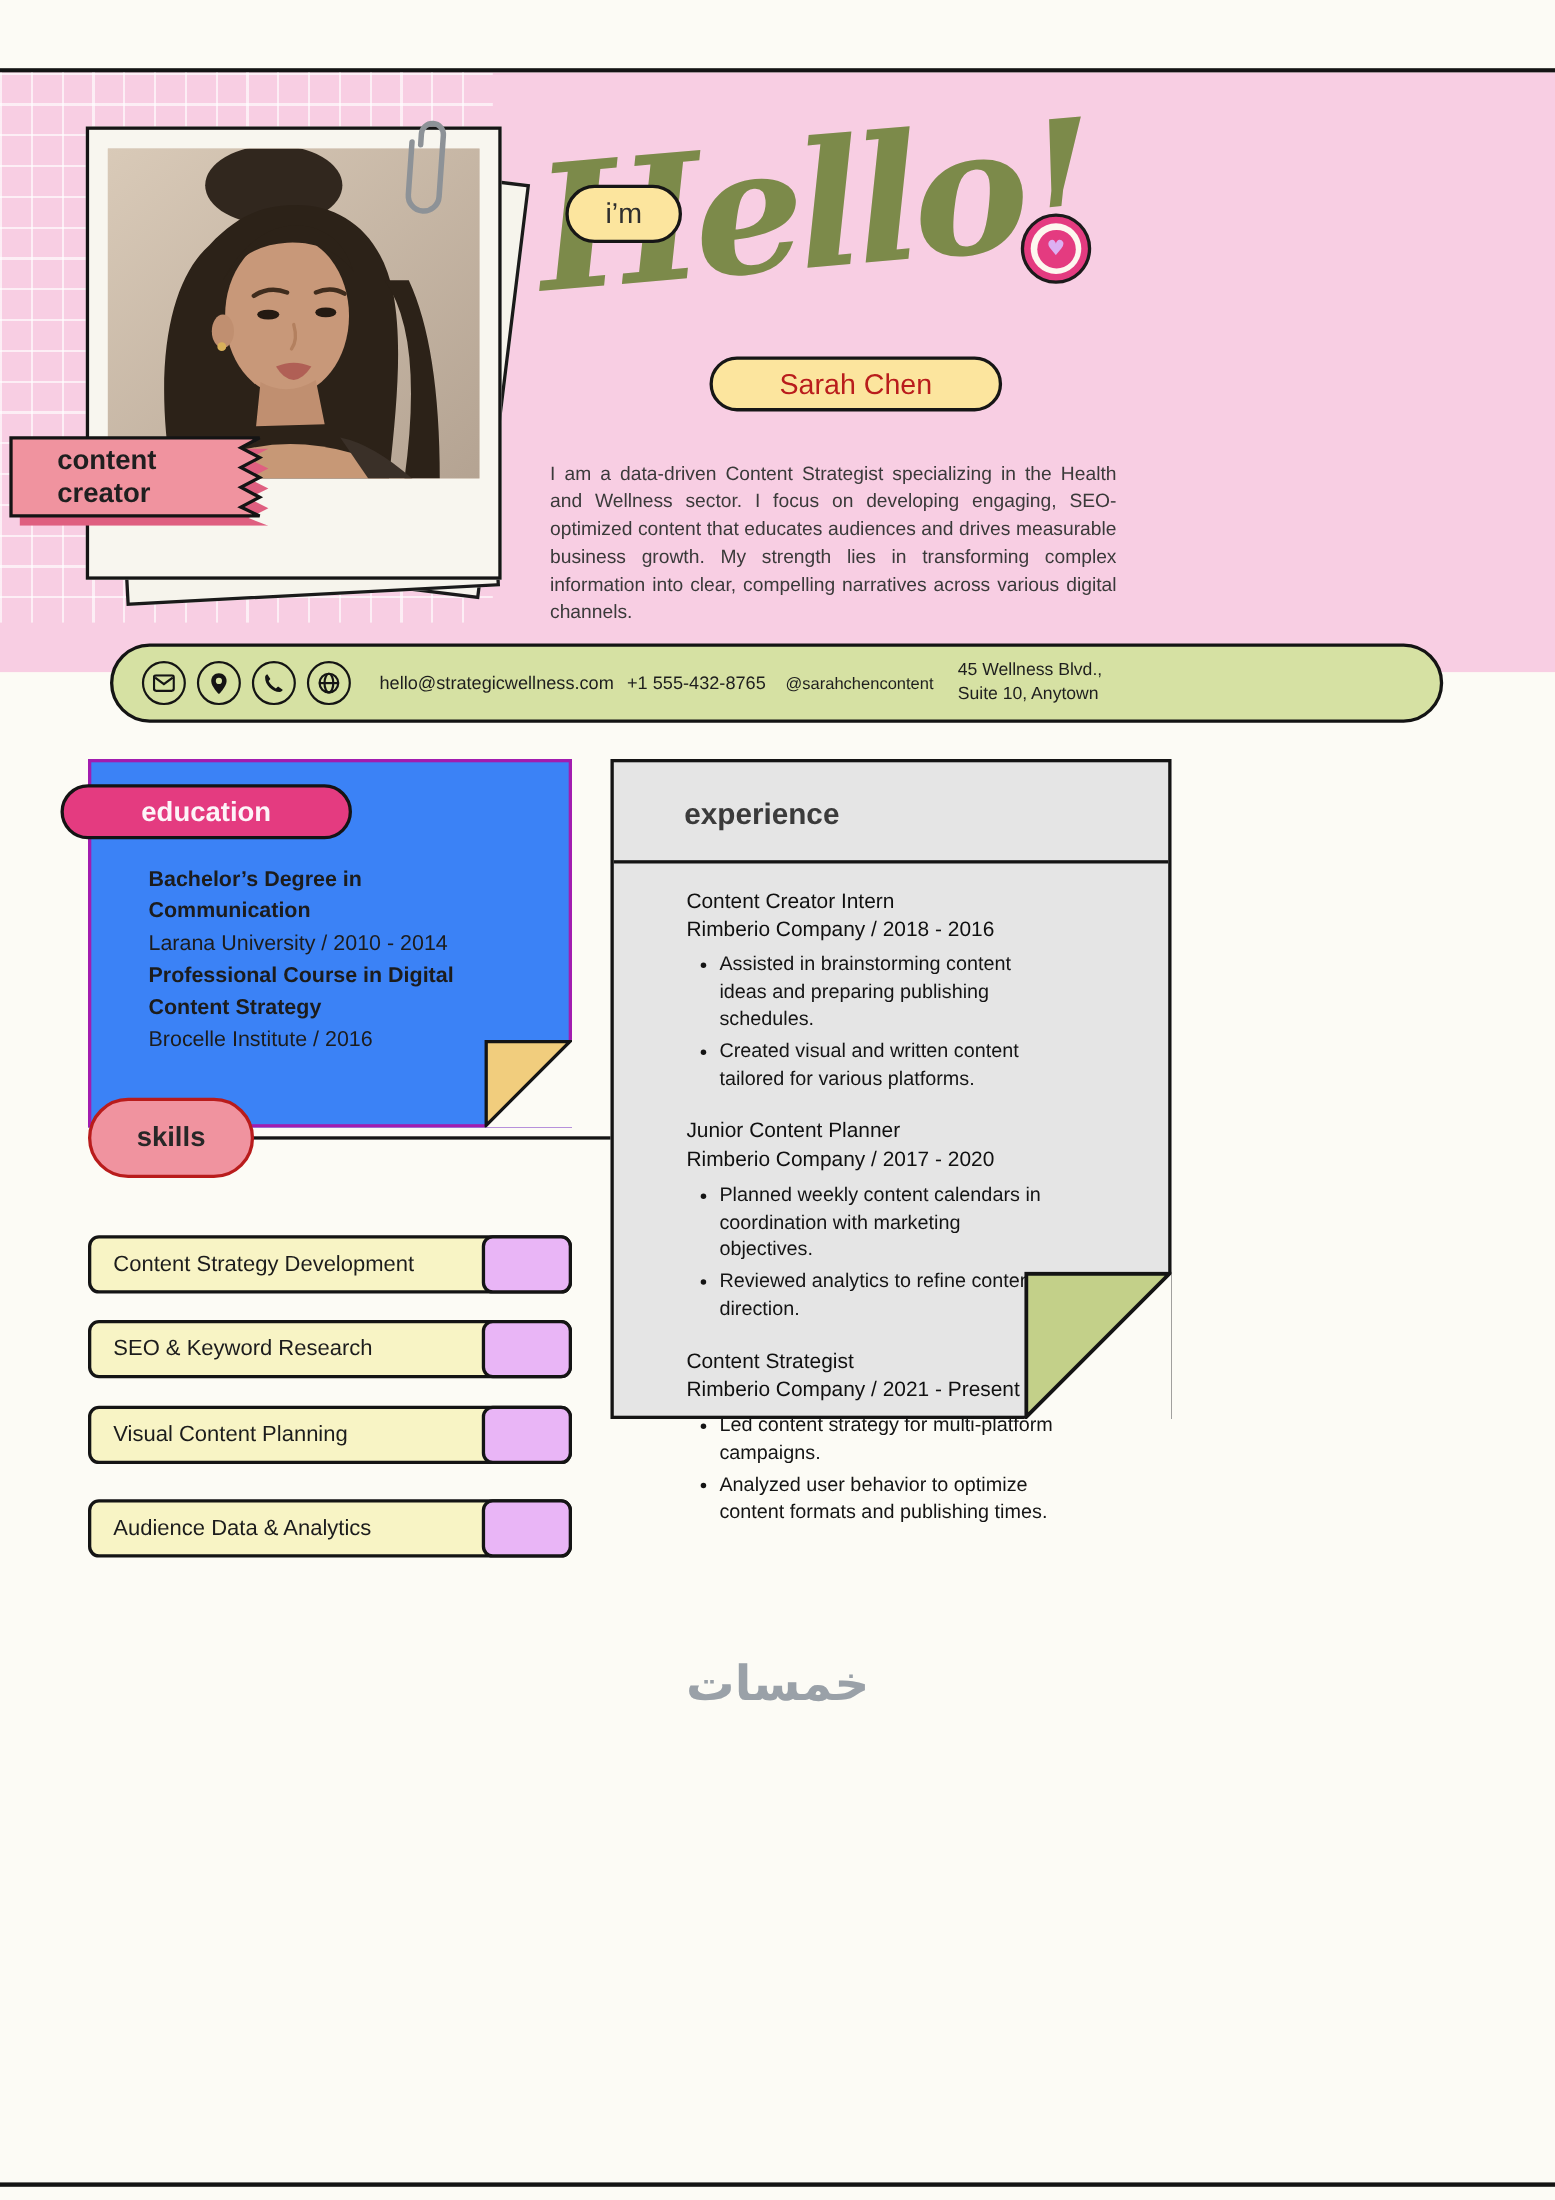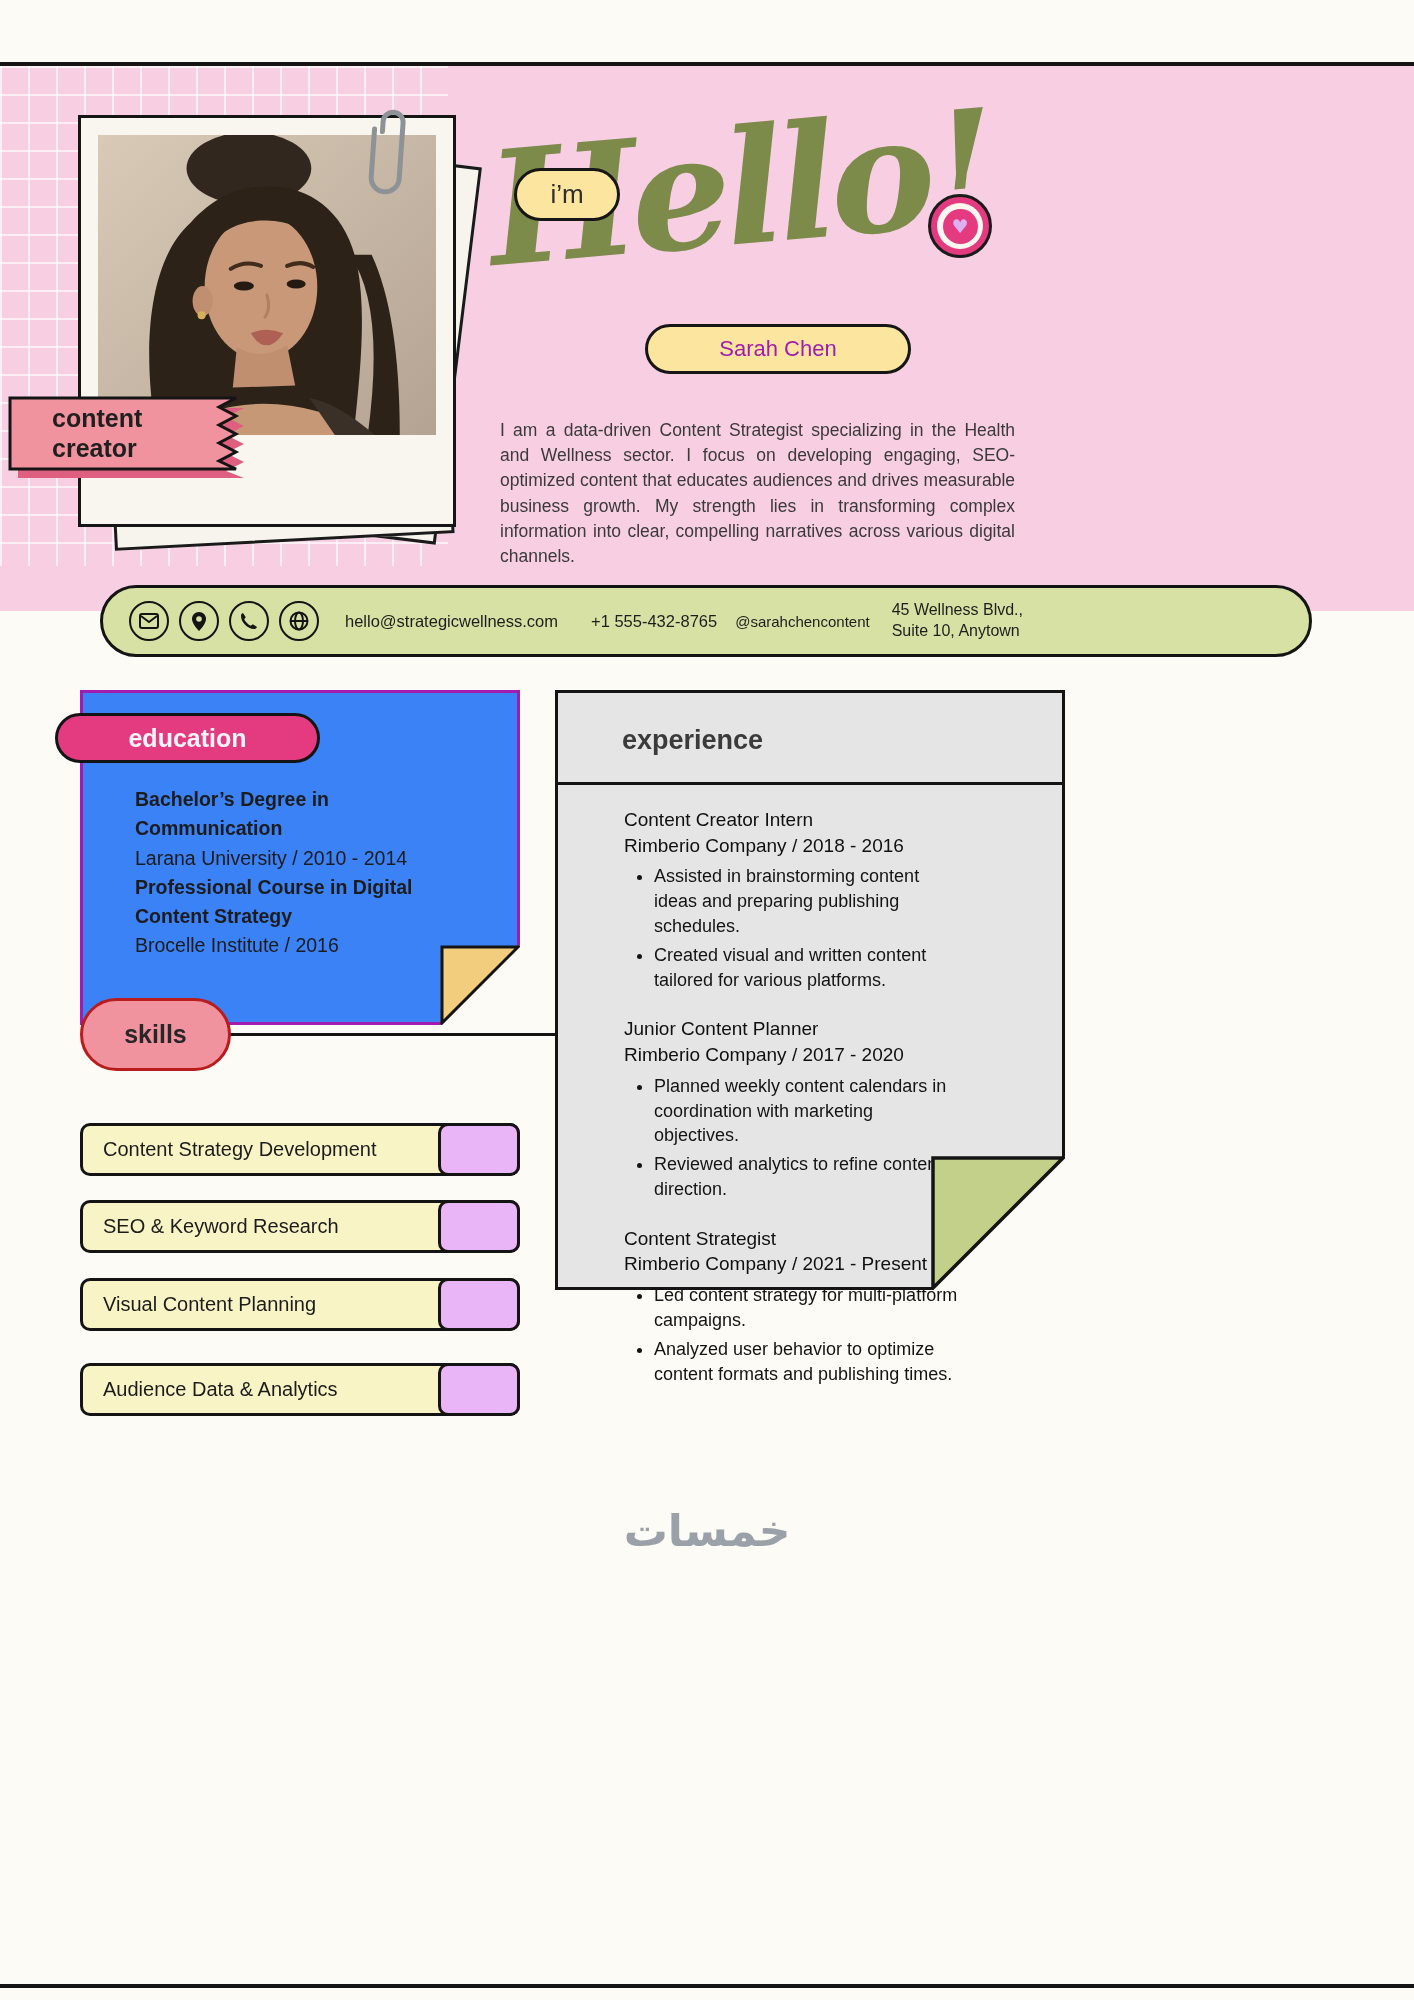--- a/index.html
+++ b/index.html
@@ -41,33 +41,33 @@
     font-size:26px; color:#2e2e2e; z-index:2; }
 
   .heart-badge { position:absolute; left:928px; top:128px; width:64px; height:64px; border-radius:50%;
     background:#e43b80; border:3px solid #1b1b1b; display:flex; align-items:center; justify-content:center; z-index:2; }
   .heart-mid { width:46px; height:46px; border-radius:50%; background:#fdf7ef; display:flex; align-items:center; justify-content:center; }
   .heart-inner { width:35px; height:35px; border-radius:50%; background:#e43b80; display:flex; align-items:center; justify-content:center;
     color:#dcb0f2; font-size:19px; font-family:"DejaVu Sans",sans-serif; }
 
   .name-pill { position:absolute; left:645px; top:258px; width:266px; height:50px; background:#fce59e;
     border:3px solid #161616; border-radius:26px; display:flex; align-items:center; justify-content:center;
-    font-size:22px; color:#a21caf; z-index:2; }
+    font-size:26px; color:#b91c1c; z-index:2; }
 
   .bio { position:absolute; left:500px; top:352px; width:515px; font-size:17.5px; line-height:1.44;
     text-align:justify; color:#3a3a3a; z-index:2; }
 
   
   .contact-bar { position:absolute; left:100px; top:585px; width:1212px; height:72px; background:#d6e1a3;
     border:3px solid #141414; border-radius:37px; display:flex; align-items:center; padding:14px 26px; z-index:3; }
   .icon-circle { width:40px; height:40px; border-radius:50%; border:2.5px solid #141414;
     display:flex; align-items:center; justify-content:center; margin-right:10px; flex:none; }
   .contact-text { font-size:16.5px; color:#1e1e1e; white-space:nowrap; }
   .c-email  { margin-left:16px; }
-  .c-phone  { margin-left:33px; }
+  .c-phone  { margin-left:12px; }
   .c-social { margin-left:18px; font-size:15px; }
   .c-addr   { margin-left:22px; font-size:16px; line-height:1.3; white-space:nowrap; }
 
   
   .edu-card { position:absolute; left:80px; top:690px; width:440px; height:335px; background:#3b82f6;
     border:3px solid #a21caf; }
   .edu-content { position:absolute; left:52px; top:92px; width:322px; font-size:19.5px; line-height:1.5; color:#1c1c1c; }
   .edu-title { font-weight:bold; }
   .fold { position:absolute; right:-3px; bottom:-3px; }
 

